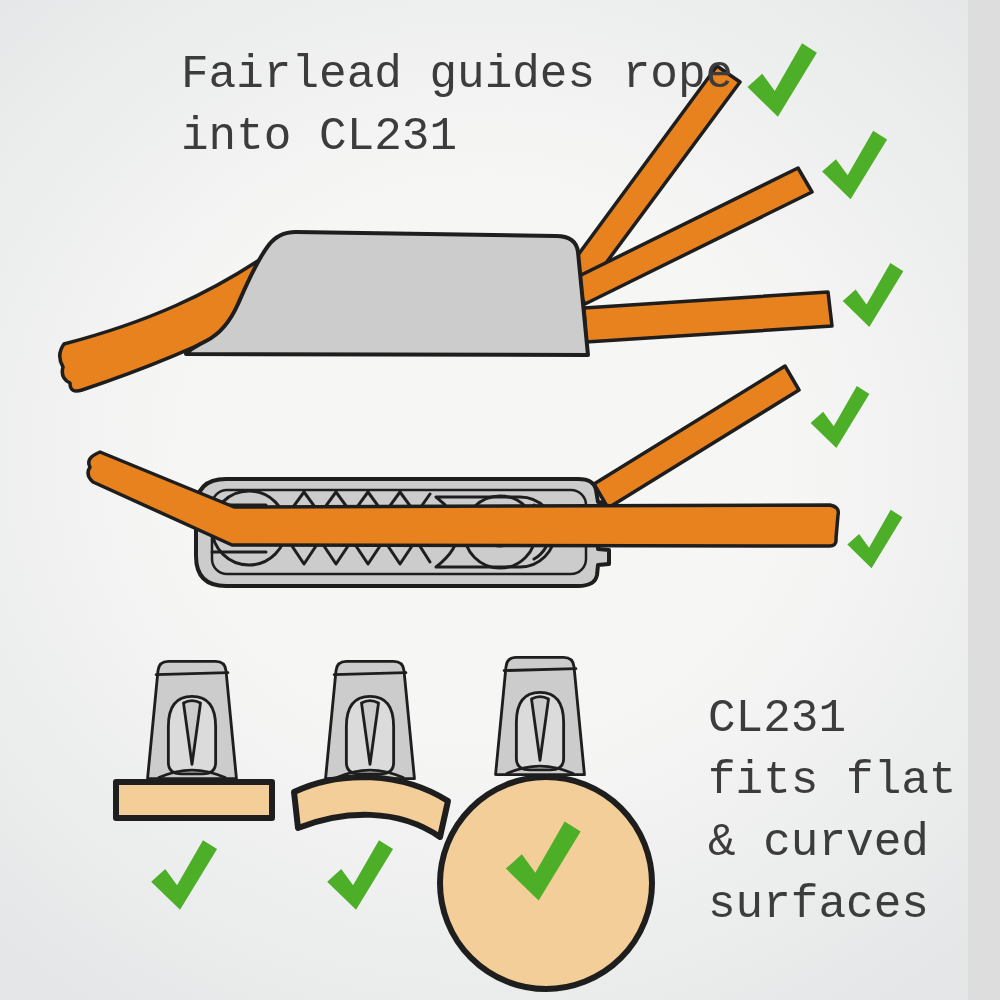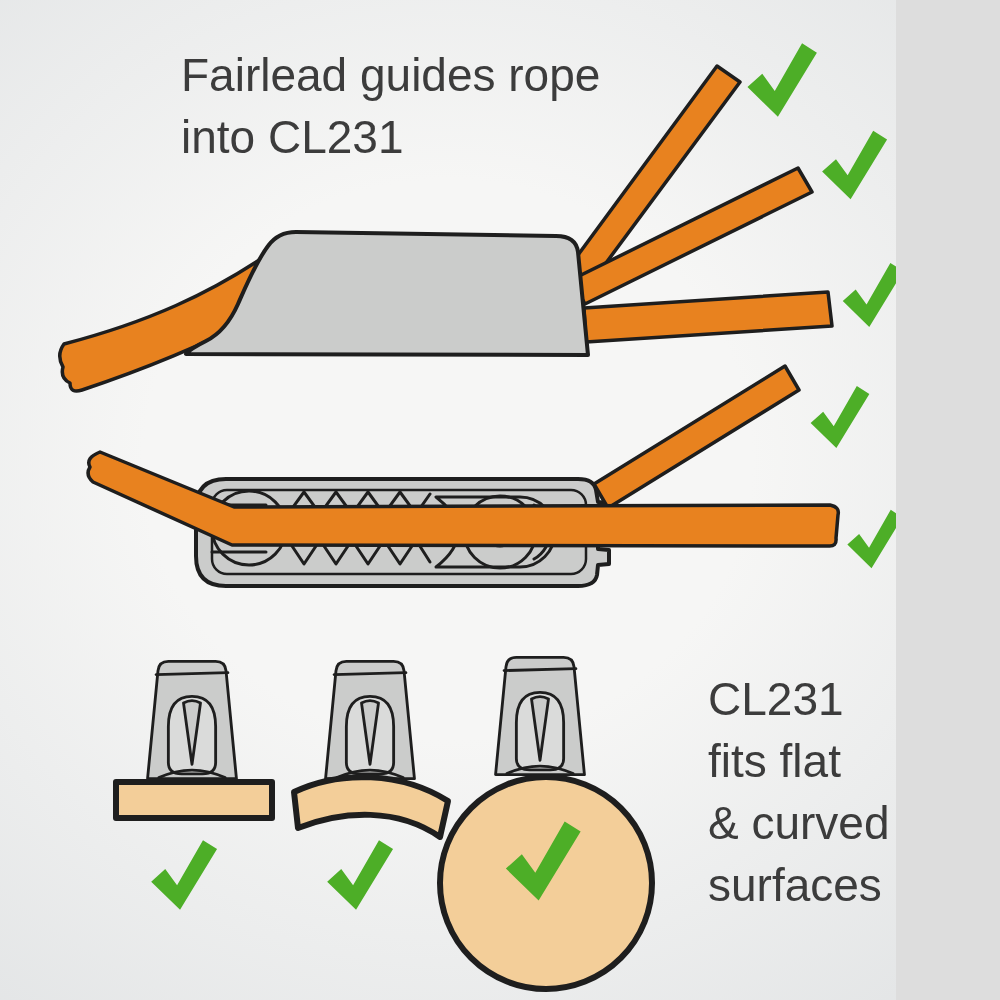--- a/index.html
+++ b/index.html
@@ -1,29 +1,29 @@
 <!DOCTYPE html>
 <html style="--background_center: #f6f6f5; --background_edge: #e3e5e6; --rope_orange: #e8821f; --check_green: #4dae27; --cleat_gray: #cbcccb; --cleat_gray_light: #dadbda; --surface_tan: #f3ce99; --outline: #1e1e1e; --text: #3c3c3c;"><head>
 <meta charset="utf-8">
 <style>
   html,body{margin:0;padding:0;background:#ddd;}
   .stage{
-    position:relative;width:896px;height:1000px;overflow:hidden;
-    font-family:Liberation Sans, sans-serif;
+    position:relative;width:968px;height:1000px;overflow:hidden;
+    font-family:Liberation Mono, monospace;
     background:radial-gradient(ellipse 760px 700px at 50% 46%,
       var(--background_center) 0%, var(--background_center) 40%,
       var(--background_edge) 100%);
   }
   .stage svg{position:absolute;left:0;top:0;width:1000px;height:1000px;}
   .caption{
     position:absolute;color:var(--text);font-size:46px;line-height:62px;
     white-space:pre-line;letter-spacing:0px;
   }
   .caption.top-caption{left:181px;top:44px;}
-  .caption.bottom-caption{left:708px;top:668px;}
+  .caption.bottom-caption{left:708px;top:688px;}
   .rope{fill:var(--rope_orange);stroke:var(--outline);stroke-width:3.5;stroke-linejoin:round;}
   .cleat{fill:var(--cleat_gray);stroke:var(--outline);stroke-width:4;stroke-linejoin:round;}
   .cleat-light{fill:var(--cleat_gray_light);stroke:var(--outline);stroke-width:3;stroke-linejoin:round;}
   .detail{fill:none;stroke:var(--outline);stroke-width:3;stroke-linejoin:round;stroke-linecap:round;}
   .detail-thin{fill:none;stroke:var(--outline);stroke-width:2.5;stroke-linejoin:round;}
   .tan{fill:var(--surface_tan);stroke:var(--outline);stroke-width:6;stroke-linejoin:round;}
   .check{fill:var(--check_green);}
   .o3{stroke-width:3;}
 </style>
 </head>

